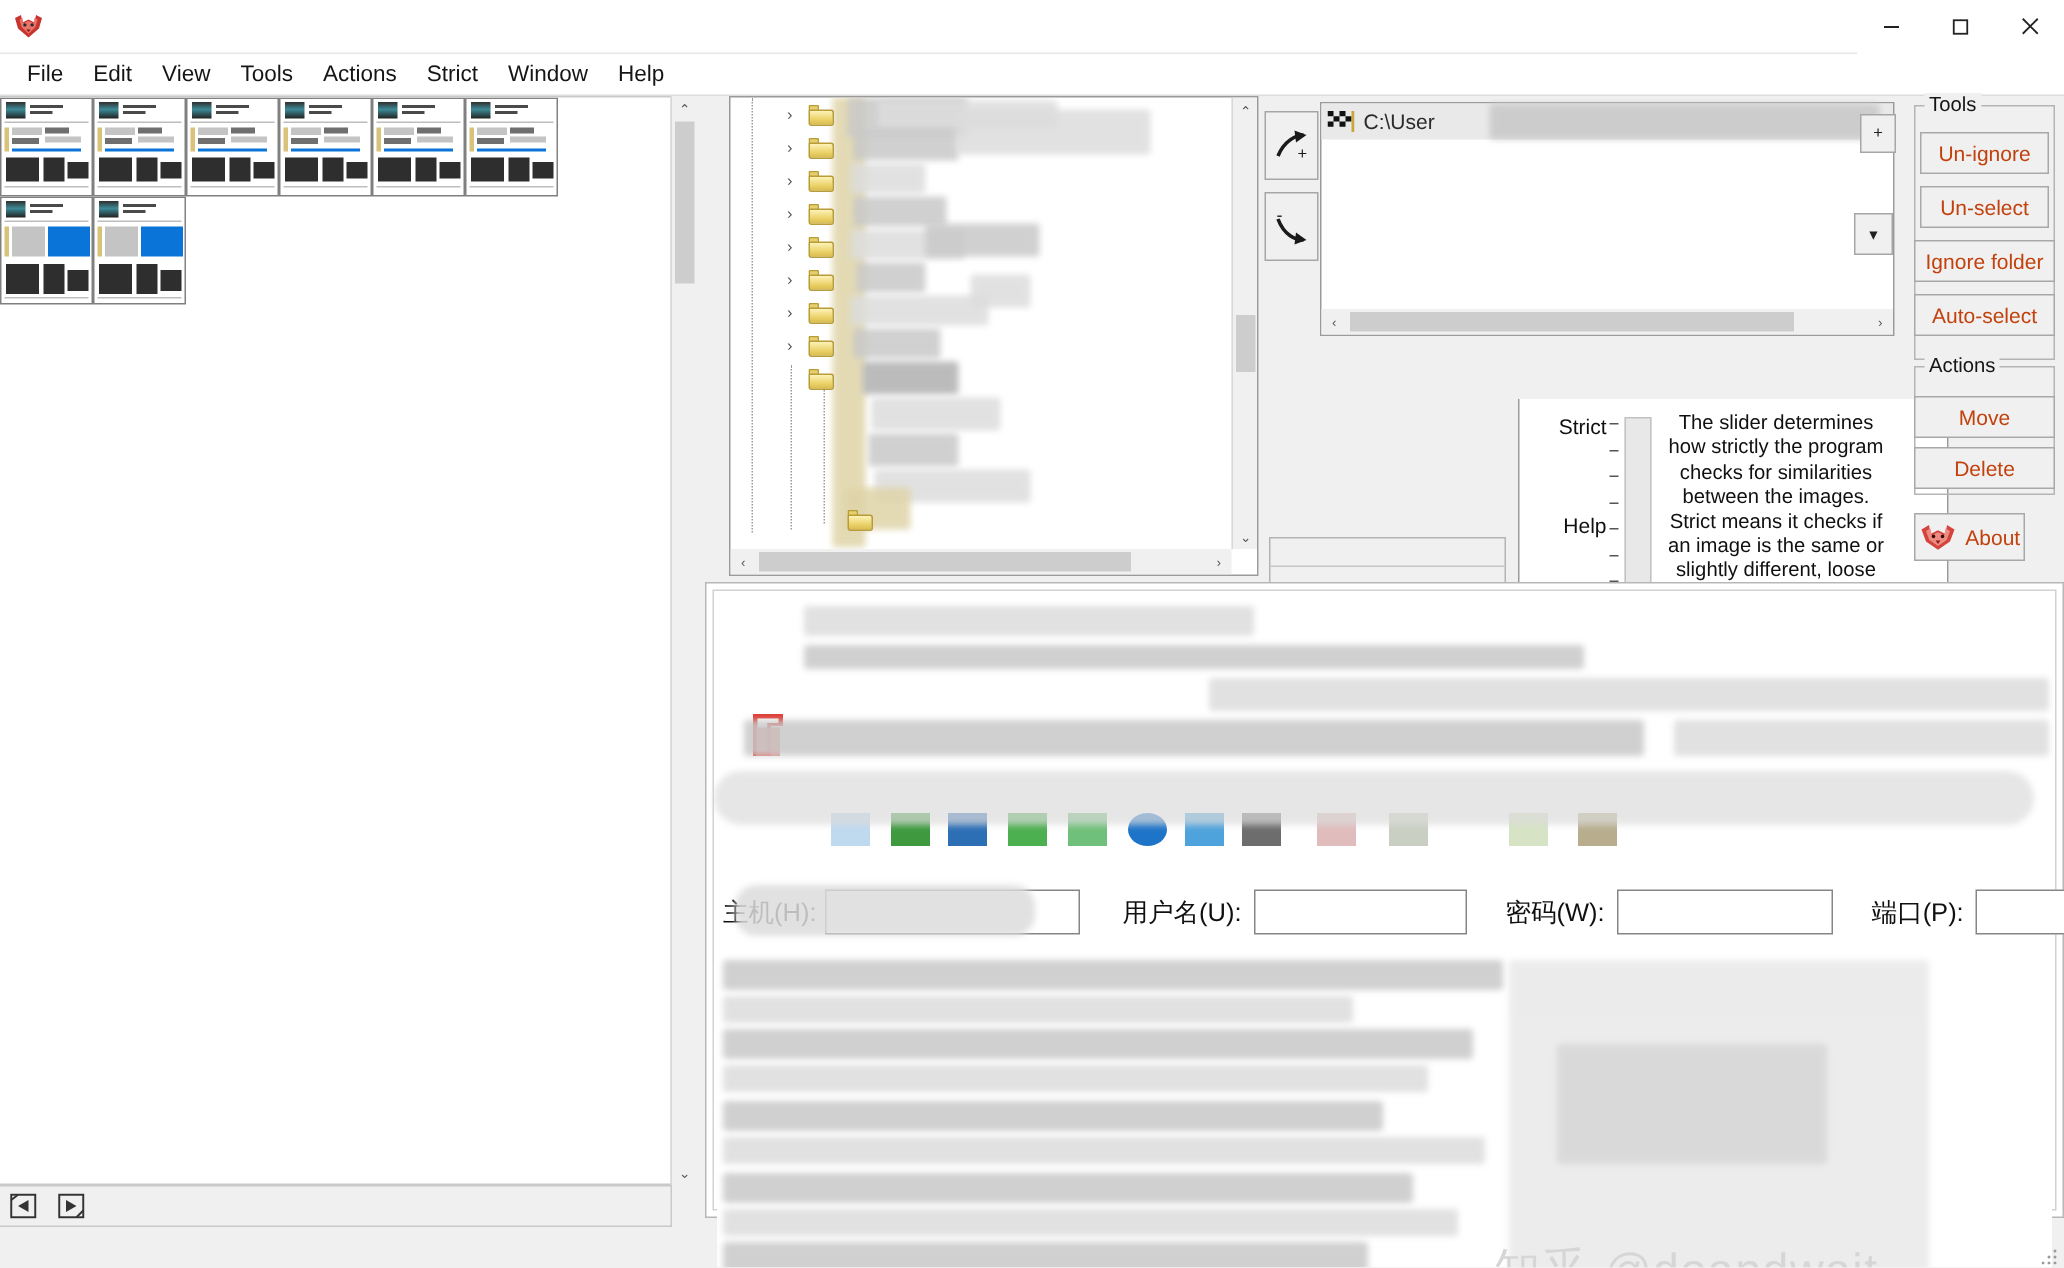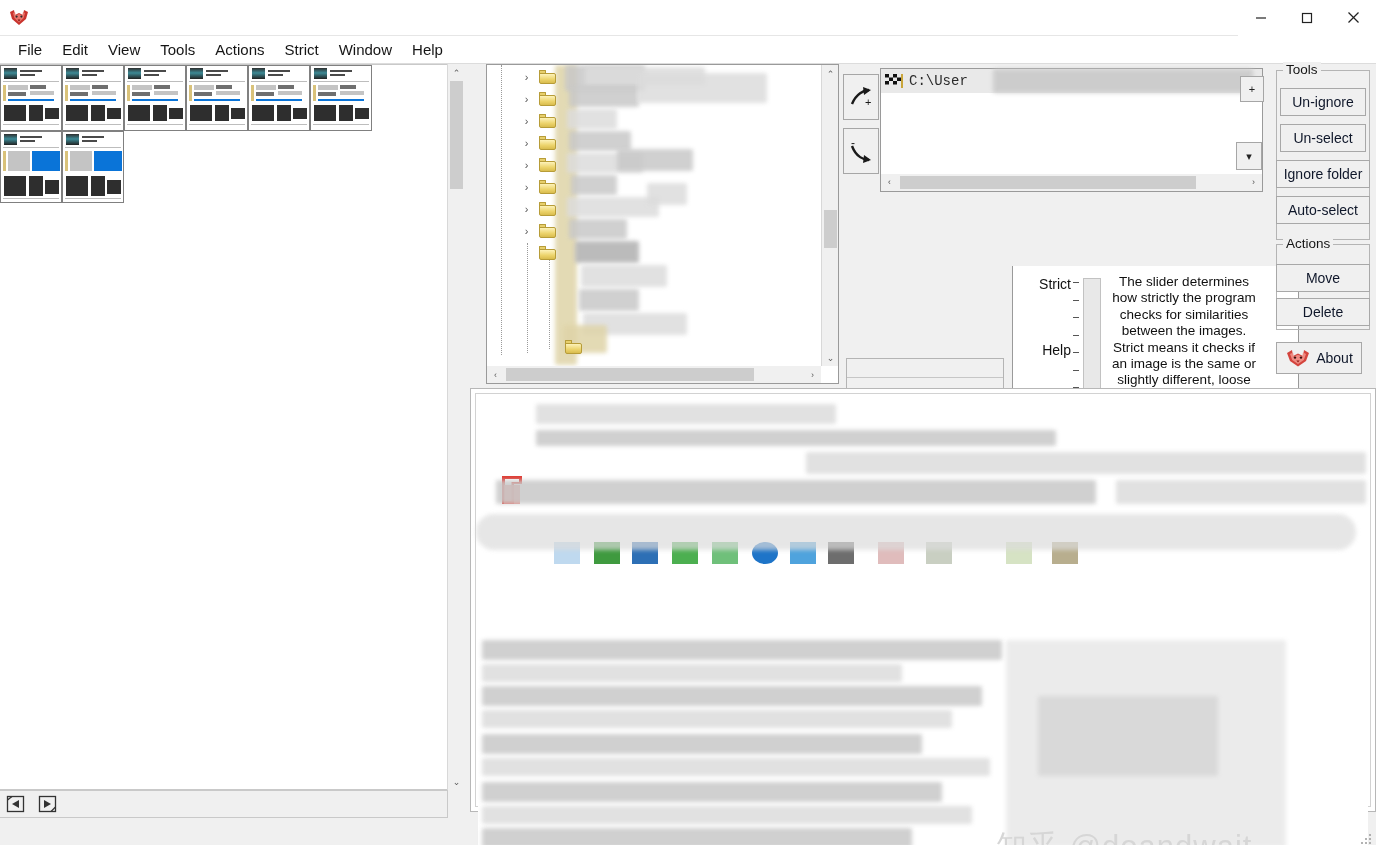--- a/index.html
+++ b/index.html
@@ -153,22 +153,22 @@
   .redact {
     position: absolute; background: #c8c8c8; border-radius: 2px;
     filter: blur(2px); opacity: .85;
   }
   .redact.lite { background: #dcdcdc; }
   .redact.dark { background: #b0b0b0; }
   .redact.warm { background: #dfd4a8; }
 
   
   .pathpane {
-    position: absolute; left: 880px; top: 4px; width: 383px; height: 124px;
-    background: #ffffff; border: 1px solid #9a9a9a; font-family: Liberation Mono, monospace;
+    position: absolute; left: 880px; top: 4px; width: 383px; height: 156px;
+    background: #ffffff; border: 1px solid #9a9a9a;
   }
   .path-row {
     display: flex; align-items: center; height: 24px;
     background: #e9e9e9; padding-left: 4px; position: relative;
   }
   .flag-icon { width: 18px; height: 14px; position: relative; flex: 0 0 auto; margin-right: 6px;}
   .path-text { font-size: 14px; color: #2b2b2b; white-space: nowrap; }
   .sidebtn {
     position: absolute; width: 36px; height: 46px;
     background: #f0f0f0; border: 1px solid #a6a6a6;
@@ -243,21 +243,21 @@
   
   .grp {
     position: absolute; border: 1px solid #b4b4b4; background: transparent;
   }
   .grp-label {
     position: absolute; font-size: 13.5px; color: #151515;
     background: #f0f0f0; padding: 0 3px; top: -9px; left: 6px;
   }
   .railbtn {
     position: absolute; background: #f0f0f0; border: 1px solid #a8a8a8;
-    font-size: 14px; color: #0f172a; display: flex;
+    font-size: 14px; color: #c2410c; display: flex;
     align-items: center; justify-content: center;
   }
   .fox { width: 26px; height: 20px; position: relative; margin-right: 5px; }
 
   
   .overlay {
     position: absolute; left: 470px; top: 324px; width: 906px; height: 424px;
     background: #ffffff; border: 1px solid #b7b7b7;
   }
   .ov-inner { position: absolute; inset: 4px; border: 1px solid #d2d2d2; background:#fff; }
@@ -730,21 +730,21 @@
     <div class="railbtn" style="left:1280px; top:60px; width:86px; height:28px;">Un-select</div>
     <div class="railbtn" style="left:1276px; top:96px; width:94px; height:28px;">Ignore folder</div>
     <div class="railbtn" style="left:1276px; top:132px; width:94px; height:28px;">Auto-select</div>
 
     <div class="grp" style="left:1276px; top:180px; width:94px; height:86px;">
       <div class="grp-label">Actions</div>
     </div>
     <div class="railbtn" style="left:1276px; top:200px; width:94px; height:28px;">Move</div>
     <div class="railbtn" style="left:1276px; top:234px; width:94px; height:28px;">Delete</div>
 
-    <div class="railbtn" style="left:1276px; top:278px; width:86px; height:32px;">
+    <div class="railbtn" style="left:1276px; top:278px; width:74px; height:32px;">
       <span class="fox">
         <svg width="26" height="20" viewBox="0 0 26 20">
           <path d="M2 5 L7 2 L8 8 L13 5.5 L18 8 L19 2 L24 5 L21 13 L13 18.5 L5 13 Z" fill="#d4443d"></path>
           <path d="M5 6 L8 4.4 L8.8 8.8 L13 6.8 L17.2 8.8 L18 4.4 L21 6 L18.8 12 L13 16 L7.2 12 Z" fill="#ee8b82"></path>
           <circle cx="10" cy="9.6" r="1.2" fill="#3a0f0c"></circle>
           <circle cx="16" cy="9.6" r="1.2" fill="#3a0f0c"></circle>
           <path d="M11.4 12.4 L14.6 12.4 L13 14.6 Z" fill="#8c1a14"></path>
         </svg>
       </span>
       <span>About</span>
@@ -779,20 +779,32 @@
           <div class="ti" style="left:392px; background:#e0bcbc;"></div>
           <div class="ti" style="left:440px; background:#c9cfc2;"></div>
           <div class="ti" style="left:520px; background:#d6e3c4;"></div>
           <div class="ti" style="left:566px; background:#b8ae8e;"></div>
         </div>
 
         <div class="redact lite" style="left:0px; top:120px; width:880px; height:36px; border-radius:18px; opacity:.7;"></div>
       </div>
     </div>
 
+    <div class="formrow">
+      <span class="flabel" style="margin-left:12px;">主机(H):</span>
+      <input class="finput" style="margin-left: 6px; width: 170px;" value="">
+      <span class="flabel" style="margin-left:28px;">用户名(U):</span>
+      <input class="finput" style="margin-left: 8px; width: 142px;" value="">
+      <span class="flabel" style="margin-left:26px;">密码(W):</span>
+      <input class="finput" type="password" style="margin-left: 8px; width: 144px;" value="">
+      <span class="flabel" style="margin-left:26px;">端口(P):</span>
+      <input class="finput" style="margin-left: 8px; width: 70px;" value="">
+
+      <div class="redact lite" style="left:20px; top:8px; width:200px; height:34px; border-radius:14px;"></div>
+    </div>
 
     <div class="listarea">
       <div class="redact" style="left:4px;  top:4px;   width:520px; height:20px;"></div>
       <div class="redact lite" style="left:4px;  top:28px;  width:420px; height:18px;"></div>
       <div class="redact" style="left:4px;  top:50px;  width:500px; height:20px;"></div>
       <div class="redact lite" style="left:4px;  top:74px;  width:470px; height:18px;"></div>
       <div class="redact" style="left:4px;  top:98px;  width:440px; height:20px;"></div>
       <div class="redact lite" style="left:4px;  top:122px; width:508px; height:18px;"></div>
       <div class="redact" style="left:4px;  top:146px; width:460px; height:20px;"></div>
       <div class="redact lite" style="left:4px;  top:170px; width:490px; height:18px;"></div>

